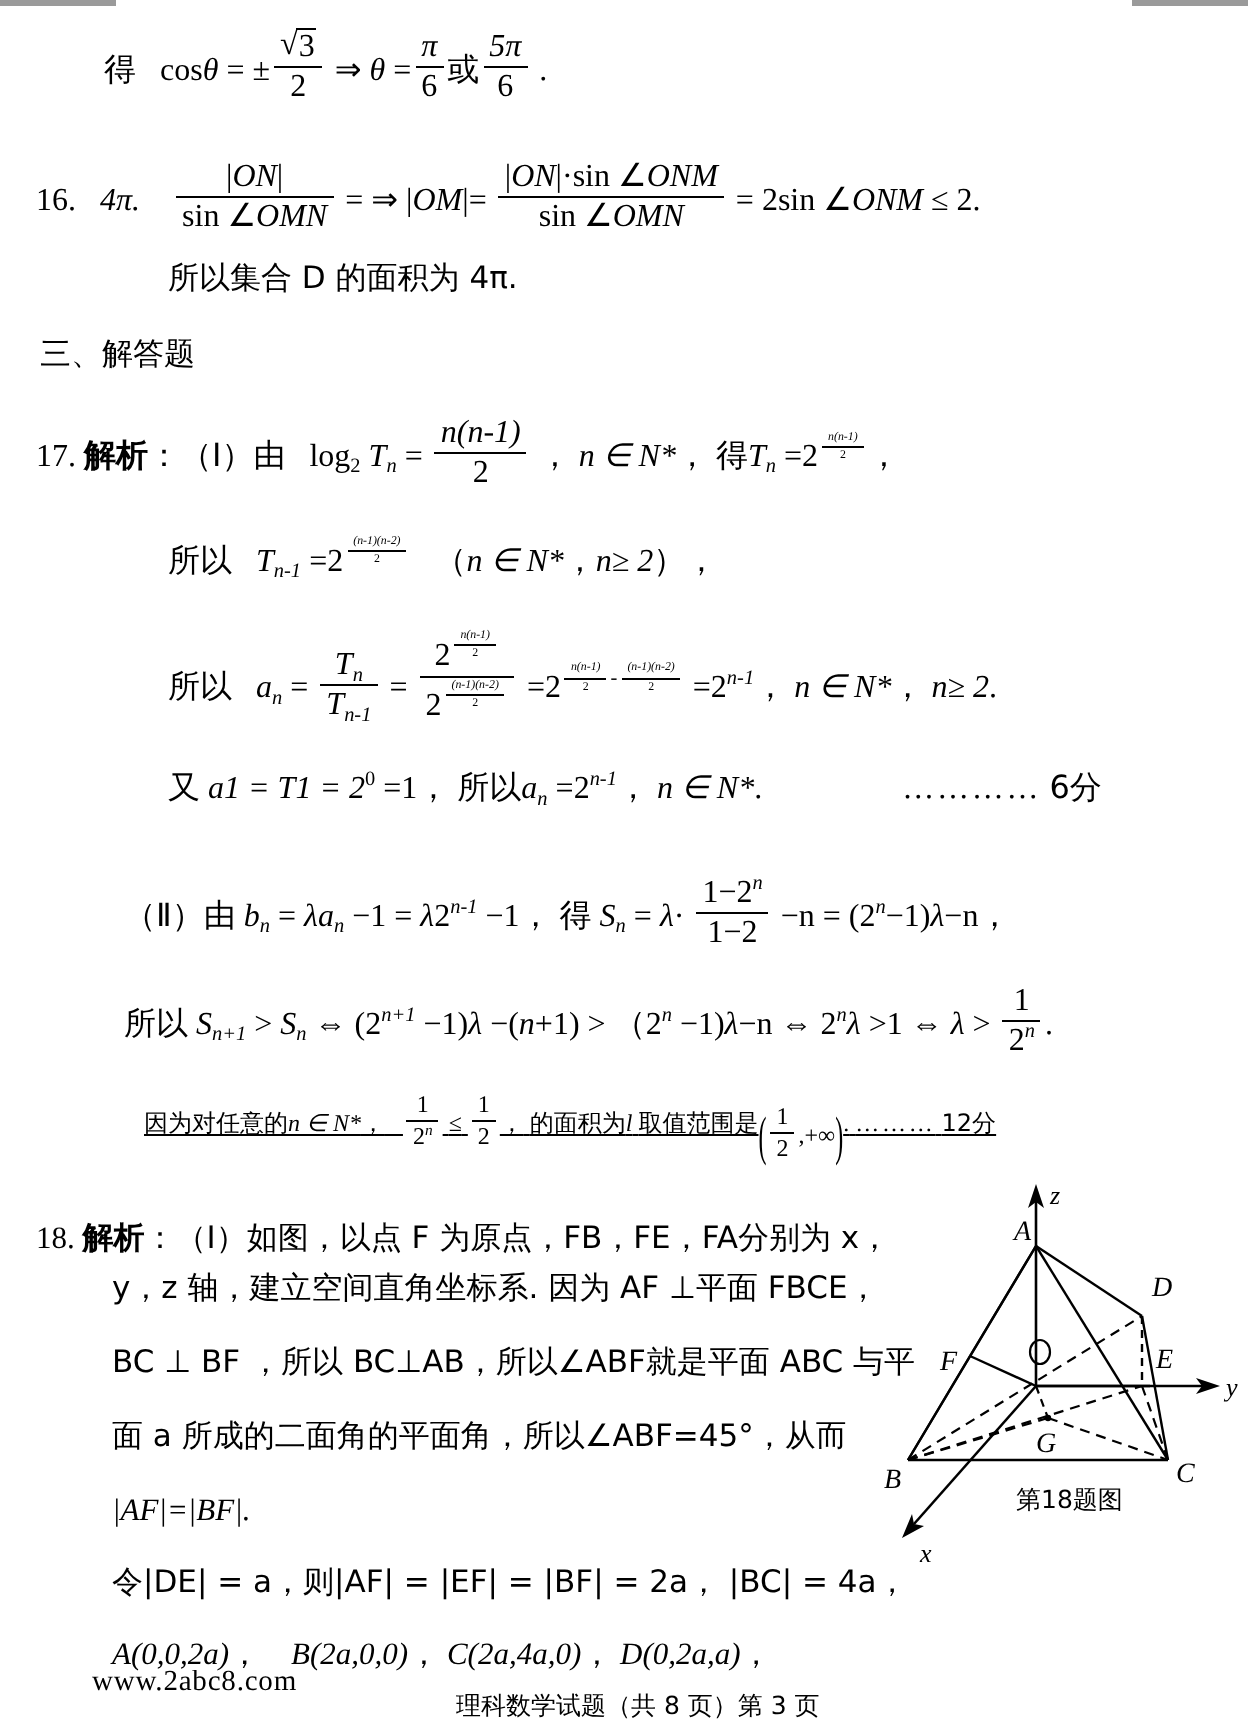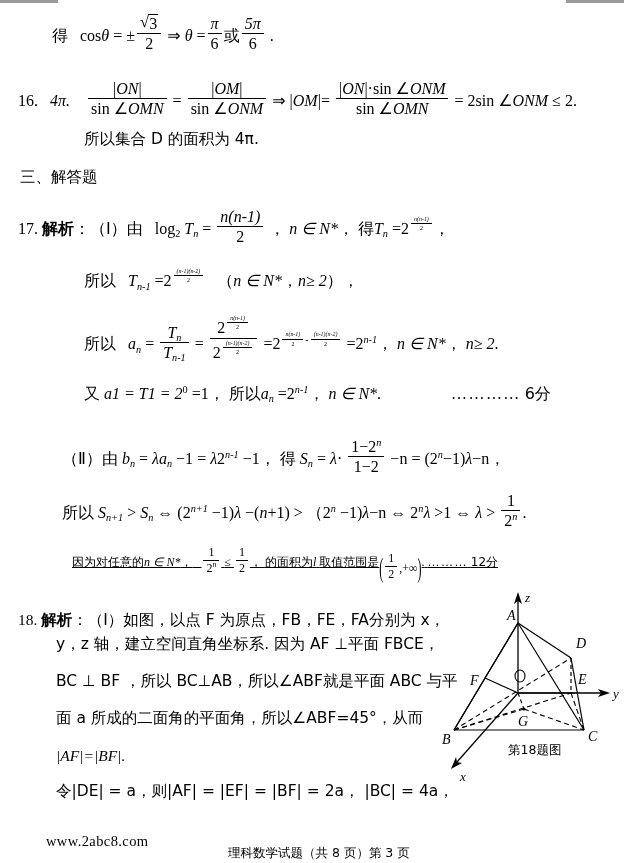--- a/index.html
+++ b/index.html
@@ -150,21 +150,20 @@
     <span class="mn">.</span>
   </div>
 
   <div class="line" style="left:18px; top:80px; font-size:16px;">
     <span class="mn">16.</span>
     &nbsp;
     <span class="mi">4π.</span>
     &nbsp;&nbsp;
     <span class="frac"><span class="num"><span class="abs mo">|</span><span class="mi">ON</span><span class="abs mo">|</span></span><span class="den"><span class="mn">sin</span>&nbsp;<span class="mo">∠</span><span class="mi">OMN</span></span></span>
     <span class="mo">=</span>
-    <span class="frac"><span class="num"><span class="abs mo">|</span><span class="mi">OM</span><span class="abs mo">|</span></span><span class="den"><span class="mn">sin</span>&nbsp;<span class="mo">∠</span><span class="mi">ONM</span></span></span>
     <span class="mo">⇒</span>
     <span class="abs mo">|</span><span class="mi">OM</span><span class="abs mo">|</span><span class="mo">=</span>
     <span class="frac"><span class="num"><span class="abs mo">|</span><span class="mi">ON</span><span class="abs mo">|</span><span class="mo">·</span><span class="mn">sin</span>&nbsp;<span class="mo">∠</span><span class="mi">ONM</span></span><span class="den"><span class="mn">sin</span>&nbsp;<span class="mo">∠</span><span class="mi">OMN</span></span></span>
     <span class="mo">=</span>
     <span class="mn">2</span><span class="mn">sin</span>&nbsp;<span class="mo">∠</span><span class="mi">ONM</span>
     <span class="mo">≤</span>
     <span class="mn">2.</span>
   </div>
 
   <div class="line cjk" style="left:84px; top:132px; font-size:15.5px;">所以集合 D 的面积为 4π.</div>
@@ -277,20 +276,27 @@
   <div class="line cjk" style="left:56px; top:637px; font-size:15.5px;">y，z 轴，建立空间直角坐标系. 因为 AF ⊥平面 FBCE，</div>
 
   <div class="line cjk" style="left:56px; top:674px; font-size:15.5px;">BC ⊥ BF ，所以 BC⊥AB，所以∠ABF就是平面 ABC 与平</div>
 
   <div class="line cjk" style="left:56px; top:711px; font-size:15.5px;">面 a 所成的二面角的平面角，所以∠ABF=45°，从而</div>
 
   <div class="line mi" style="left:56px; top:748px; font-size:15.5px;">|AF|=|BF|.</div>
 
   <div class="line cjk" style="left:56px; top:784px; font-size:15.5px;">令|DE| = a，则|AF| = |EF| = |BF| = 2a， |BC| = 4a，</div>
 
+  <div class="line" style="left:56px; top:820px; font-size:15.5px;">
+    <span class="mi">A(0,0,2a)</span><span class="cjk">，</span>
+    &nbsp;&nbsp;
+    <span class="mi">B(2a,0,0)</span><span class="cjk">，</span>
+    <span class="mi">C(2a,4a,0)</span><span class="cjk">，</span>
+    <span class="mi">D(0,2a,a)</span><span class="cjk">，</span>
+  </div>
 
   <div id="fig18">
     <svg width="192" height="205" viewBox="0 0 192 205" xmlns="http://www.w3.org/2000/svg">
 
       <line x1="86" y1="115" x2="86" y2="22" stroke="#000" stroke-width="1.3"></line>
       <polygon points="86,14 82,26 86,23 90,26" fill="#000"></polygon>
       <line x1="86" y1="115" x2="170" y2="115" stroke="#000" stroke-width="1.3"></line>
       <polygon points="178,115 166,111 169,115 166,119" fill="#000"></polygon>
       <line x1="86" y1="115" x2="25" y2="184" stroke="#000" stroke-width="1.3"></line>
       <polygon points="19,191 24,179 25,184 30,185" fill="#000"></polygon>

